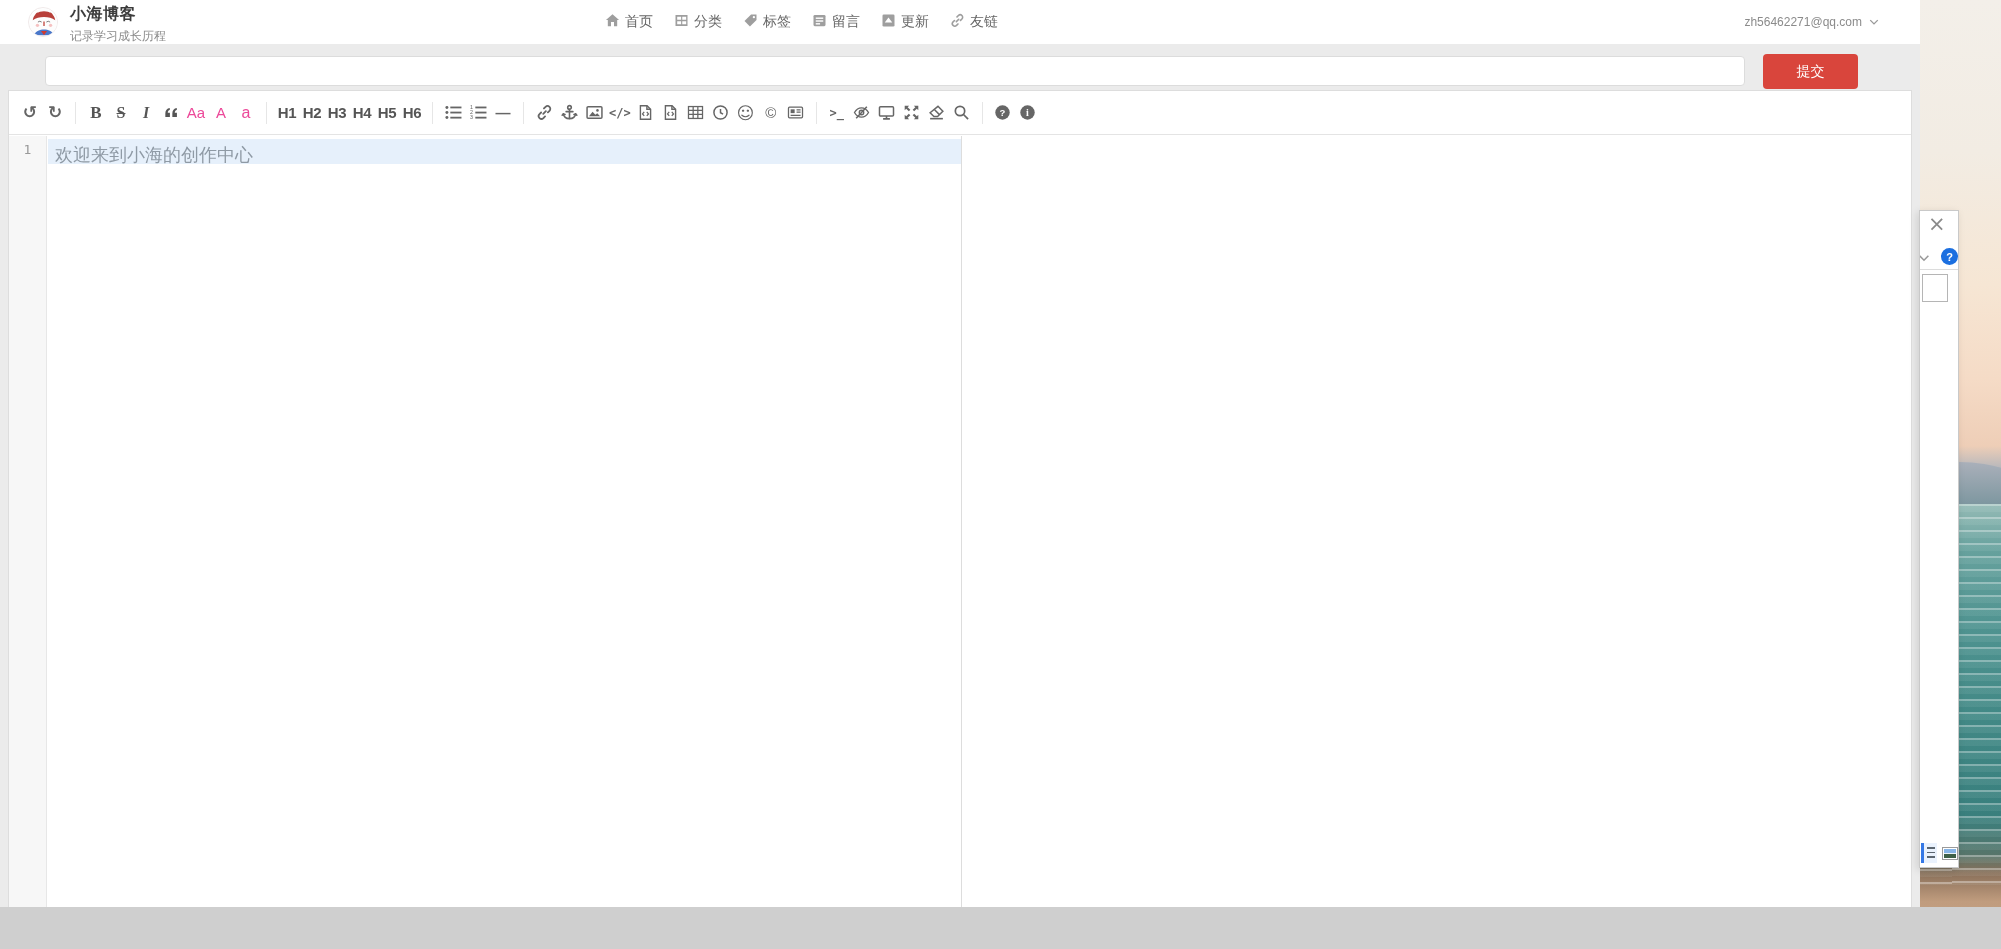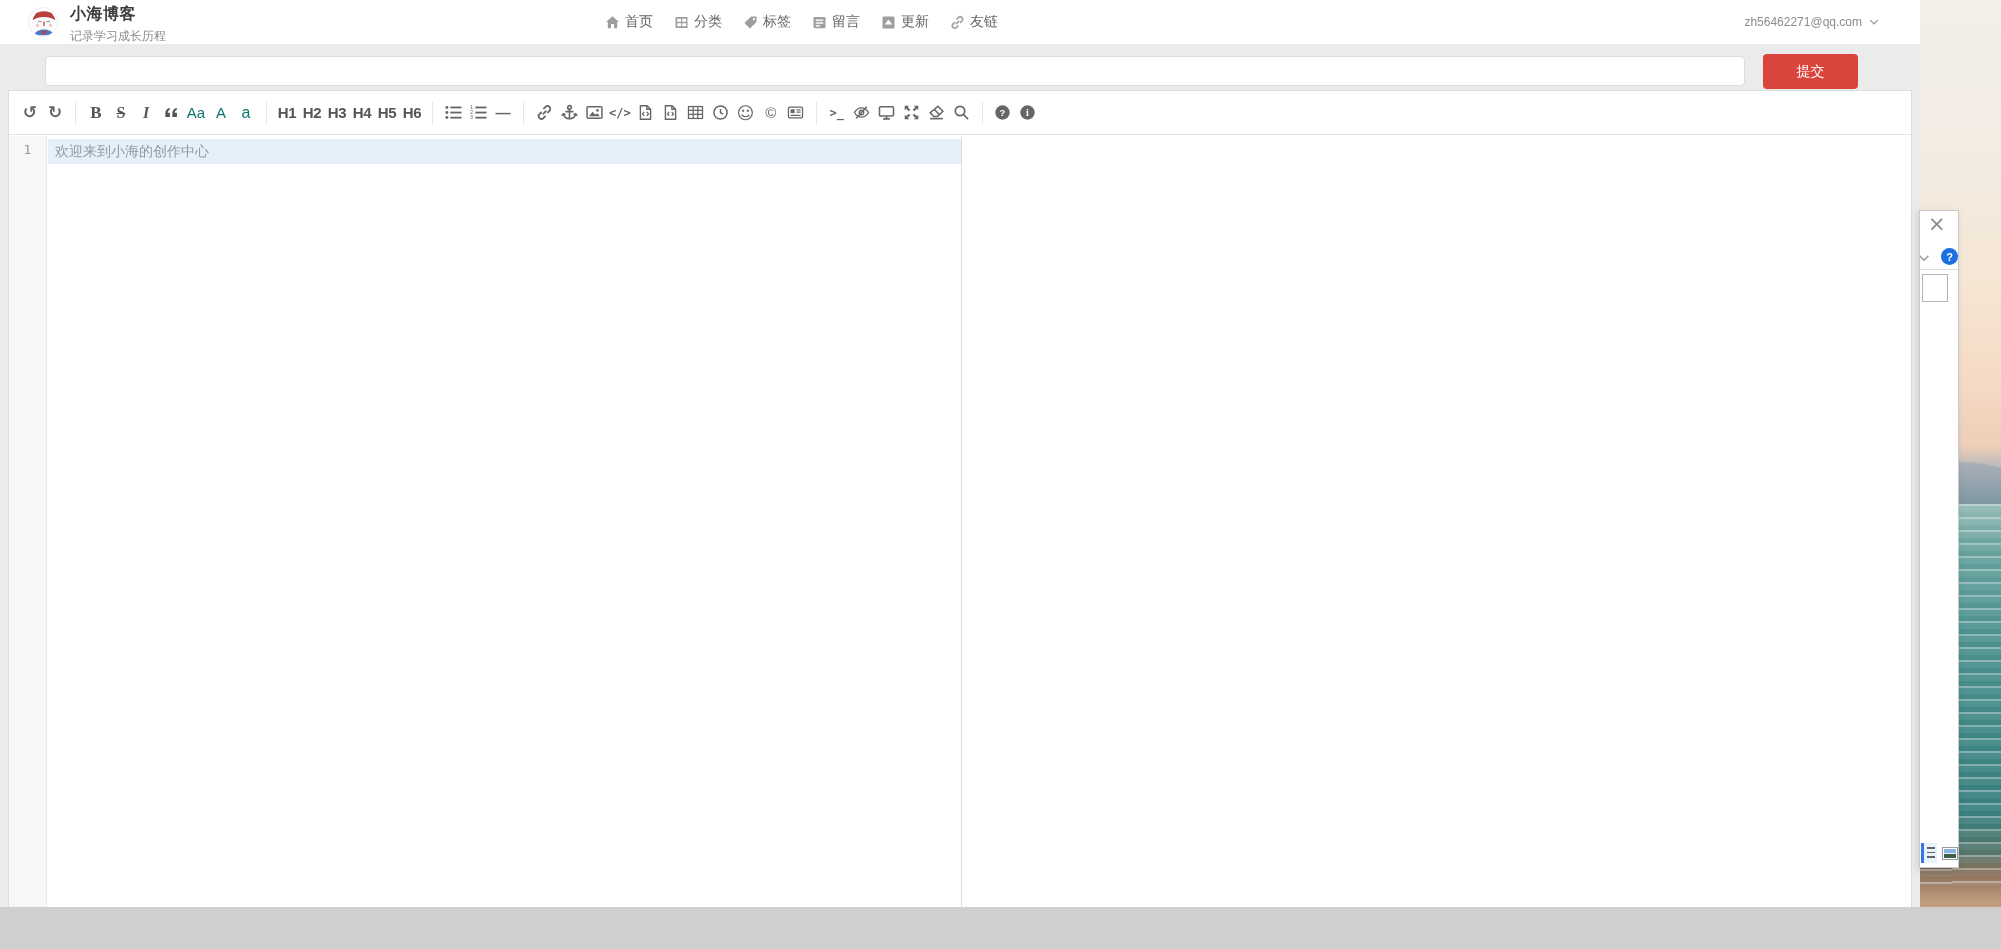--- a/index.html
+++ b/index.html
@@ -19,54 +19,54 @@
 
   
   .page{position:absolute;left:0;top:0;width:1920px;height:949px;background:#ebebeb}
 
   .header{position:absolute;left:0;top:0;width:1920px;height:44px;background:#fff}
   .avatar{position:absolute;left:28px;top:7px;width:30px;height:30px;border-radius:50%;overflow:hidden;border:1px solid #f0eaea;background:#fff}
   .site-id{position:absolute;left:70px;top:4px}
   .site-title{font-size:16px;font-weight:700;color:#3c3c3c;letter-spacing:.5px}
   .site-sub{font-size:12px;color:#8b8b8b;margin-top:3px}
   .nav{position:absolute;left:605px;top:0;height:44px;display:flex;align-items:center;gap:21px}
-  .nav-item{display:flex;align-items:center;gap:5px;cursor:pointer}
+  .nav-item{display:flex;gap:5px;cursor:pointer}
   .nav-item .ic{display:inline-flex;width:15px;height:15px}
   .nav-label{font-size:14px;color:#666}
   .user-box{position:absolute;right:40px;top:0;height:44px;display:flex;align-items:center;gap:6px;cursor:pointer}
   .user-email{font-size:12px;color:#8b8b8b}
   .user-box .ic{display:inline-flex;width:12px;height:12px}
 
   
   .title-input{position:absolute;left:45px;top:56px;width:1700px;height:30px;background:#fff;border:1px solid #dcdcdc;border-radius:4px;padding:0 10px;font-size:14px;color:#333;outline:none}
   .submit-btn{position:absolute;left:1763px;top:54px;width:95px;height:35px;border:none;border-radius:4px;background:#d9453c;color:#fff;font-size:14px;cursor:pointer;font-family:Liberation Mono, monospace}
 
   
   .editor{position:absolute;left:8px;top:90px;width:1904px;height:822px;background:#fff;border:1px solid #ddd}
   .toolbar{display:flex;align-items:center;height:44px;padding:0 9px;border-bottom:1px solid #e4e4e4;background:#fff}
   .tb-btn{min-width:24px;height:28px;display:flex;align-items:center;justify-content:center;padding:0 2px;margin-right:1px;cursor:pointer;border-radius:2px}
   .tb-sep{width:1px;height:22px;background:#e6e6e6;margin:0 8px 0 7px}
   .tb-btn .ic{display:inline-flex;width:17px;height:17px}
   .g-arrow{font-family:"DejaVu Sans",sans-serif;font-size:17px;font-weight:700;color:#666;line-height:1}
   .g-bold{font-family:"Liberation Serif",serif;font-size:17px;font-weight:700;color:#555}
   .g-del{font-family:"Liberation Serif",serif;font-size:16px;font-weight:700;color:#555;text-decoration:line-through}
   .g-italic{font-family:"Liberation Serif",serif;font-size:16px;font-weight:600;font-style:italic;color:#555}
-  .g-aa{font-size:15px;color:#0f766e}
+  .g-aa{font-size:15px;color:#ec4899}
   .g-low{font-size:16px}
   .g-h{font-size:15px;font-weight:700;color:#555;letter-spacing:-.3px}
   .g-hr{font-size:15px;font-weight:700;color:#666}
   .g-code{font-family:"DejaVu Sans Mono","Liberation Mono",monospace;font-size:12px;font-weight:700;color:#666}
   .g-emoji{font-family:"DejaVu Sans",sans-serif;font-size:17px;color:#666}
   .g-copy{font-size:15px;color:#666}
 
   .editor-body{position:absolute;left:0;top:45px;right:0;bottom:0;background:#fff}
   .gutter{position:absolute;left:0;top:0;width:38px;height:100%;background:#f7f7f7;border-right:1px solid #e7e7e7}
   .line-number{display:block;text-align:center;padding-top:6px;font-family:"DejaVu Sans Mono","Liberation Mono",monospace;font-size:13px;color:#999}
   .active-line{position:absolute;left:39px;top:3px;width:913px;height:25px;background:#e6f0fb}
-  .line-text{position:absolute;left:46px;top:7px;font-family:"DejaVu Sans Mono","Liberation Mono",monospace;font-size:14px;color:#8f9aa5;white-space:pre}
+  .line-text{position:absolute;left:46px;top:7px;font-family:"DejaVu Sans Mono","Liberation Mono",monospace;font-size:18px;color:#8f9aa5;white-space:pre}
   .pane-divider{position:absolute;left:952px;top:0;bottom:0;width:1px;background:#ddd}
   .source-pane{position:absolute;left:39px;top:0;width:913px;height:100%;cursor:text}
   .preview-pane{position:absolute;left:953px;top:0;right:0;height:100%;background:#fff}
 
   .bottom-edge{position:absolute;left:0;bottom:0;width:1920px;height:3px;background:#d9d5d1}
   .bottom-thumb{position:absolute;left:680px;bottom:0;width:105px;height:3px;background:#f2f0ee}
 
   
   .side-panel{position:absolute;left:1919px;top:210px;width:40px;height:658px;background:#fff;border:1px solid #c9c9c9;box-shadow:-2px 2px 8px rgba(0,0,0,.12);overflow:hidden}
   .sp-close{position:absolute;left:8px;top:3px;font-size:21px;color:#8a8a8a;line-height:1;cursor:pointer;font-family:"DejaVu Sans",sans-serif}

